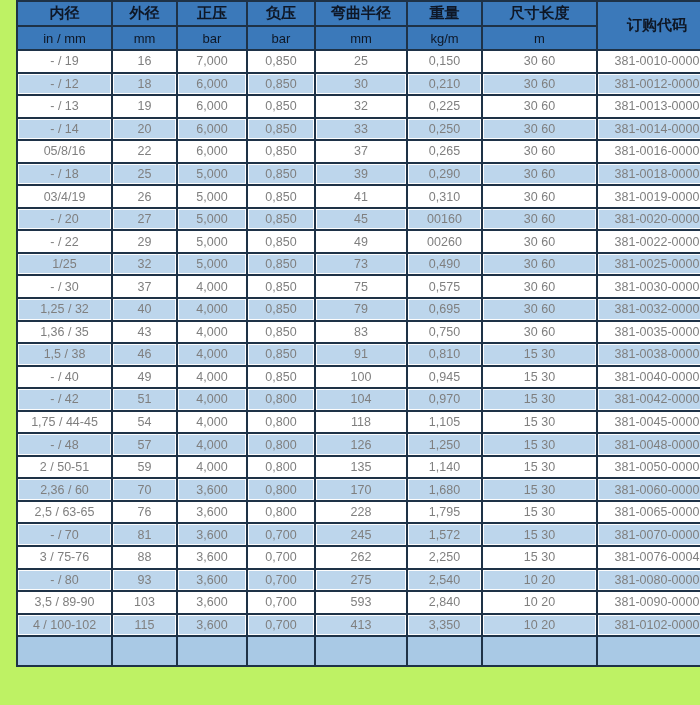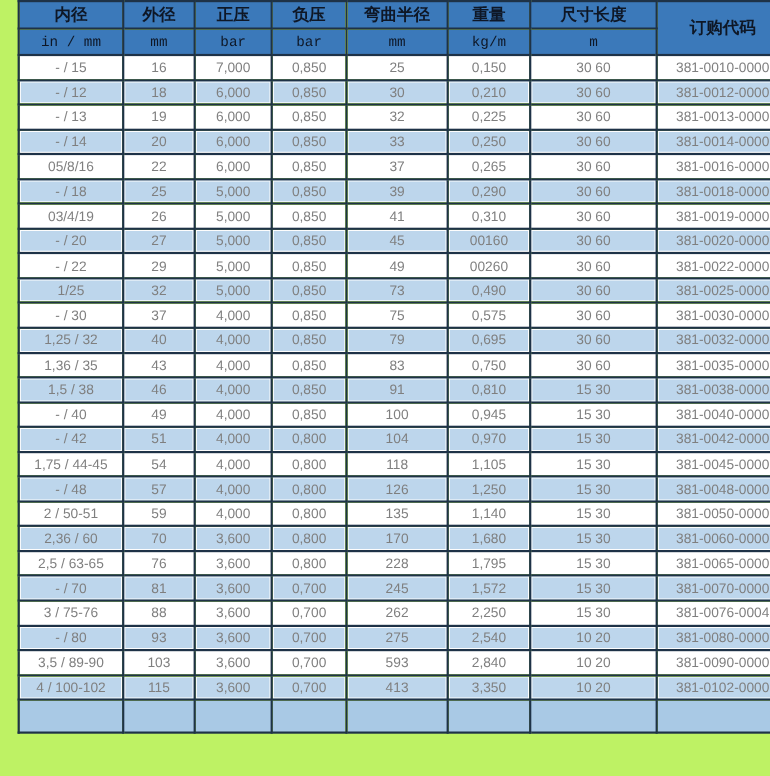--- a/index.html
+++ b/index.html
@@ -26,21 +26,21 @@
     text-align:center;vertical-align:middle;
     padding:0;overflow:hidden;white-space:nowrap;
   }
   .spec thead th{
     background:var(--header-bg);
     color:var(--header-text);
     font-weight:bold;font-size:15px;
     height:25px;
   }
   .spec thead th.unit{
-    font-weight:normal;font-size:13px;height:24px;font-family:Liberation Mono, monospace;
+    font-weight:normal;font-size:13px;height:24px;
   }
   .spec td{
     background:var(--row-bg);
     color:var(--data-text);
     font-size:12.5px;
     height:22.55px;
   }
   .spec tr.stripe td{
     background:var(--stripe-bg);
     box-shadow:inset 0 0 0 1px #fdfdfd;
@@ -83,21 +83,21 @@
           <th class="unit">mm</th>
           <th class="unit">bar</th>
           <th class="unit">bar</th>
           <th class="unit">mm</th>
           <th class="unit">kg/m</th>
           <th class="unit">m</th>
         </tr>
     </thead>
     <tbody id="table-body">
         <tr>
-          <td>- / 15</td>
+          <td>- / 19</td>
           <td>16</td>
           <td>7,000</td>
           <td>0,850</td>
           <td>25</td>
           <td>0,150</td>
           <td>30 60</td>
           <td>381-0010-0000</td>
         </tr>
         <tr class="stripe">
           <td>- / 12</td>

